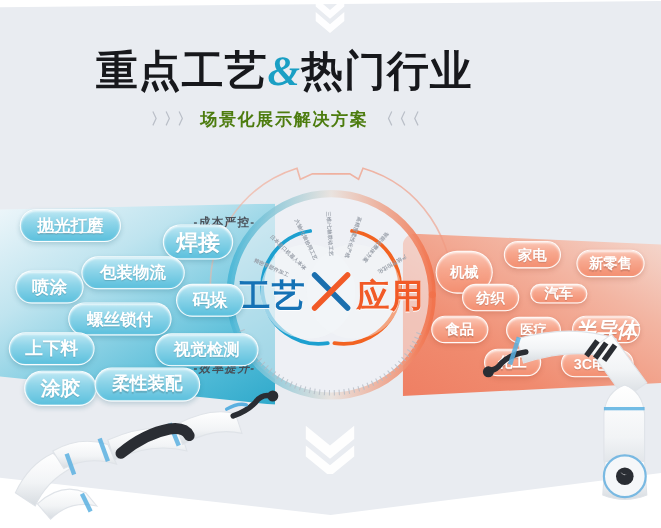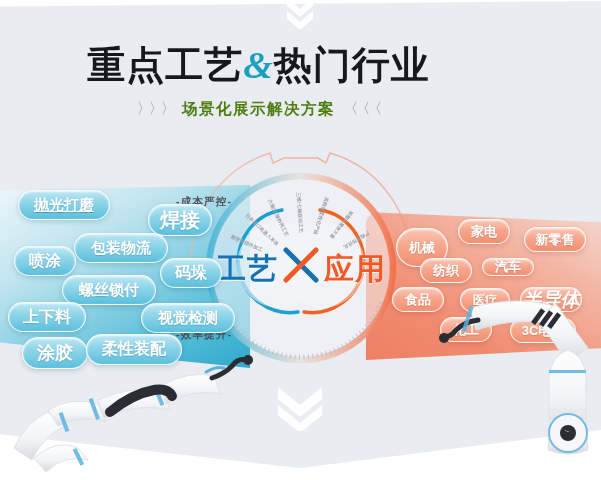--- a/index.html
+++ b/index.html
@@ -65,21 +65,21 @@
     border:1.6px solid rgba(255,255,255,.92);
     box-shadow:0 2px 5px rgba(150,60,35,.22), inset 0 1px 2px rgba(255,255,255,.8);
   }
 
   
   .center { position:absolute; left:176px; top:140px; width:250px; height:250px; }
   .center svg { position:absolute; left:0; top:0; }
 
   .core-label { position:absolute; width:250px; text-align:left; pointer-events:none; }
   .core-top  { top:55px;  font-size:10.5px; font-weight:800; color:#4a5058; letter-spacing:1.2px; }
-  .core-bot  { top:188px; font-size:10.5px; font-weight:800; color:#4a5058; letter-spacing:1.2px; }
+  .core-bot  { top:188px; font-size:10.5px; font-weight:800; color:#4a5058; letter-spacing:1.2px;font-style:italic; }
   .core-main {
     position:absolute; top:109px; width:250px;
     display:flex; align-items:center; justify-content:center; gap:6px;
   }
   .core-main .w1 { font-size:30px; font-weight:900; color:#1572b5; letter-spacing:1px;
                    text-shadow:0 1px 0 rgba(255,255,255,.9); }
   .core-main .w2 { font-size:30px; font-weight:900; color:#f15a27; letter-spacing:1px;
                    text-shadow:0 1px 0 rgba(255,255,255,.9); }
   .core-main .xs { width:34px; height:34px; position:relative; }
 

